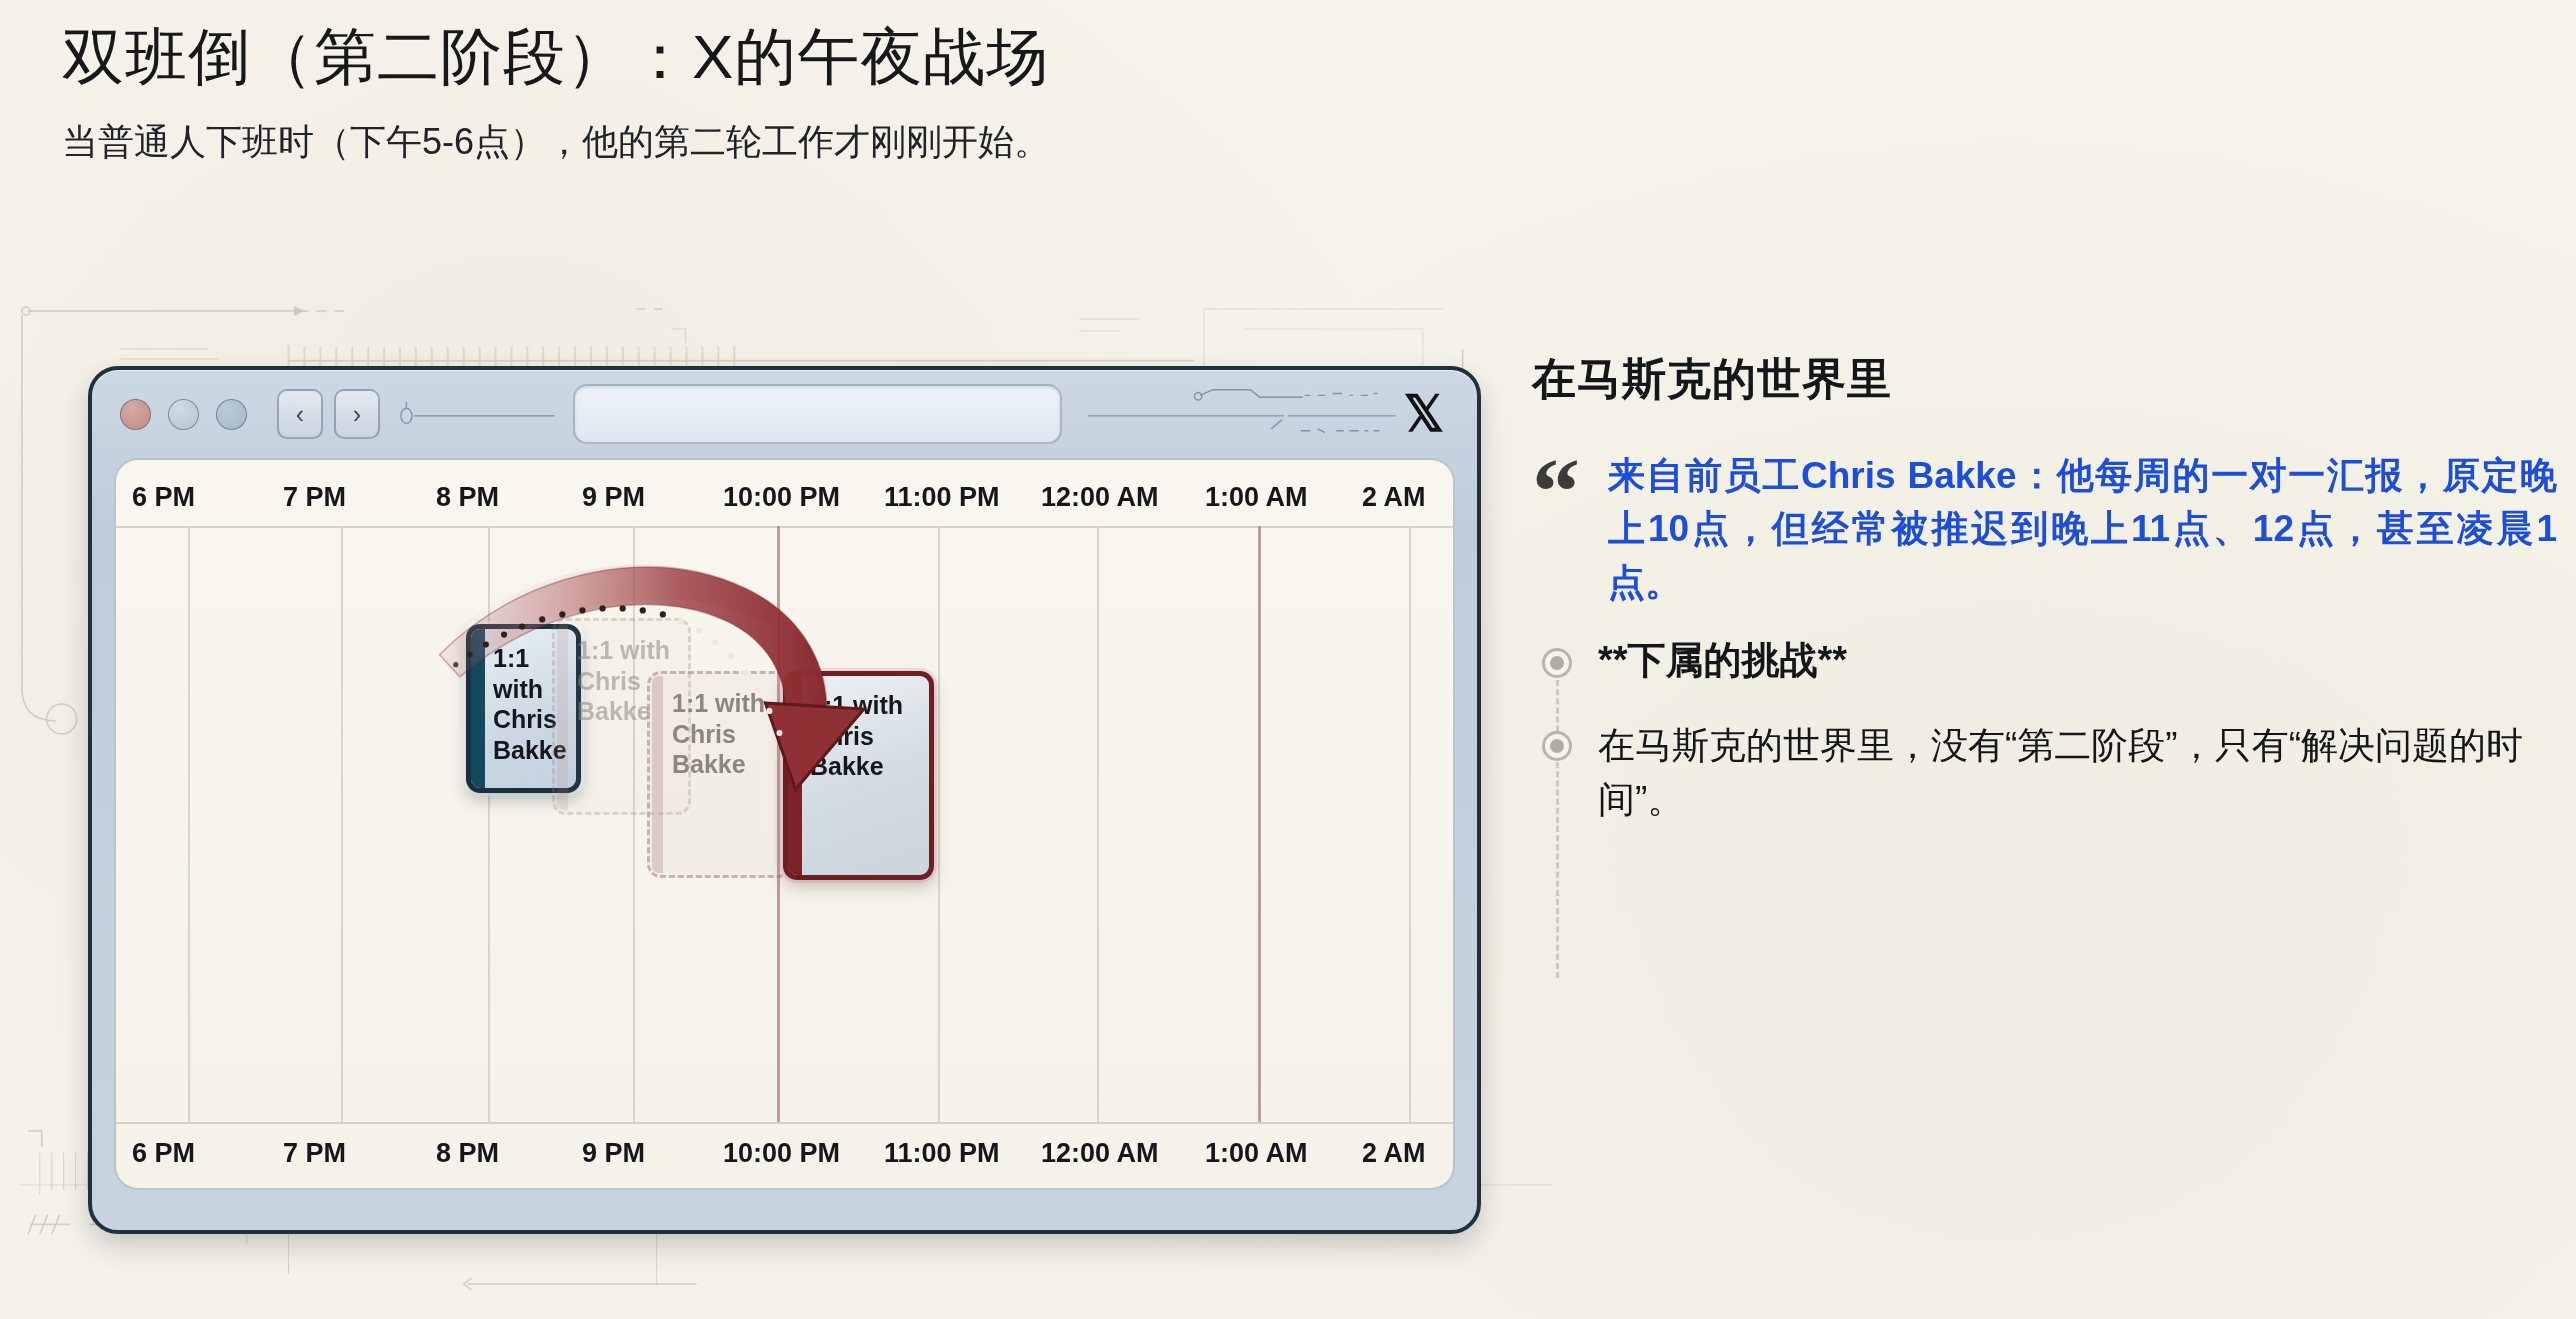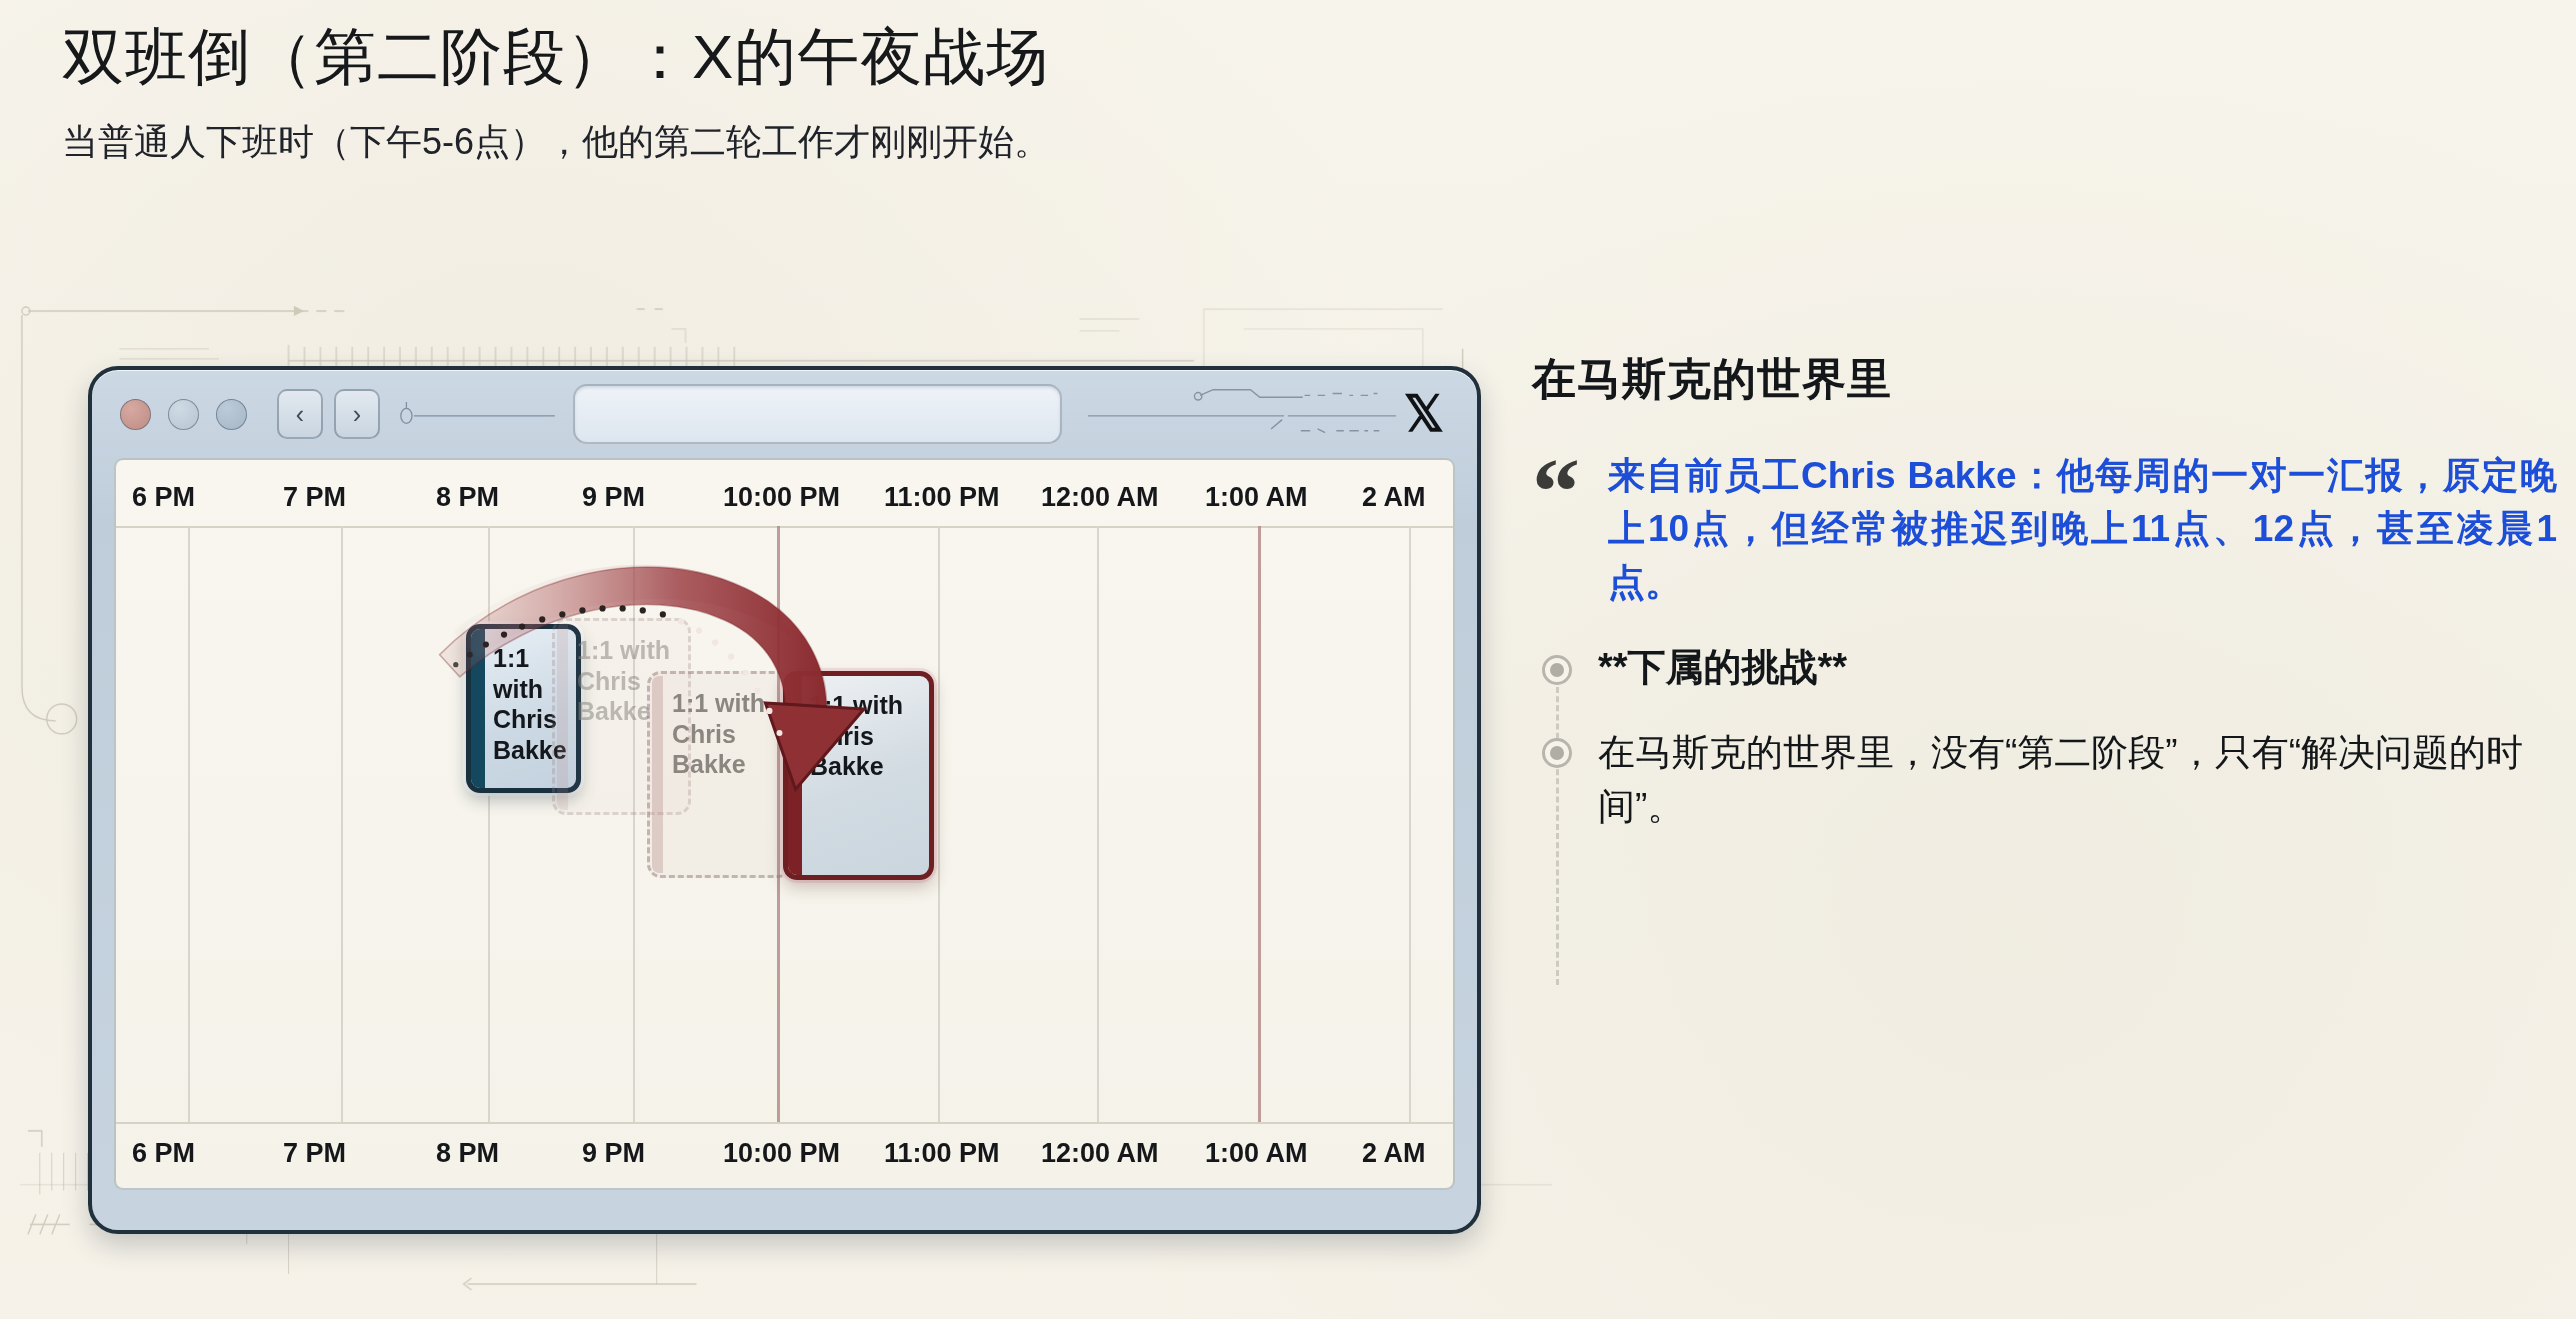--- a/index.html
+++ b/index.html
@@ -79,21 +79,21 @@
   .techscribble { margin-left: 26px; width: 328px; height: 56px; opacity: 0.75; }
   .xlogo {
     margin-left: auto; width: 58px; height: 58px;
     display:flex; align-items:center; justify-content:center;
     font-size: 50px; font-weight: bold; color: #101214;
     font-family: "Liberation Serif", serif;
   }
 
   .viewport {
     position: absolute; left: 22px; top: 88px; right: 22px; bottom: 40px;
-    border-radius: 9px;
+    border-radius: 24px;
     background: linear-gradient(180deg, #f8f6ef 0%, #f4f2e9 100%);
     border: 2px solid rgba(110,128,146,0.42);
     overflow: hidden;
   }
 
   
   .timerail {
     position: absolute; left: 0; right: 0; height: 58px;
     display: flex; align-items: center;
   }
@@ -164,21 +164,21 @@
     flex: 0 0 auto; width: 72px;
     font-family: "Liberation Serif", serif;
     font-size: 96px; font-weight: bold; color: #3b3c3a;
     line-height: 0.72; margin-top: 8px; margin-right: 4px;
   }
   .quote-text {
     font-size: 37px; line-height: 1.44; color: #1d4ed8; font-weight: 700;
     text-align: justify;
   }
 
-  .bullets { margin-top: 34px; position: relative; padding-left: 0; }
+  .bullets { margin-top: 27px; position: relative; padding-left: 0; }
   .bullet-row { display: flex; position: relative; }
   .bullet-row + .bullet-row { margin-top: 34px; }
   .marker-col { flex: 0 0 auto; width: 66px; position: relative; }
   .marker {
     position: absolute; left: 10px; top: 12px;
     width: 30px; height: 30px; border-radius: 50%;
     border: 3px solid #b8b5ad; box-sizing: border-box;
     background: #f6f3ea;
   }
   .marker::after {

